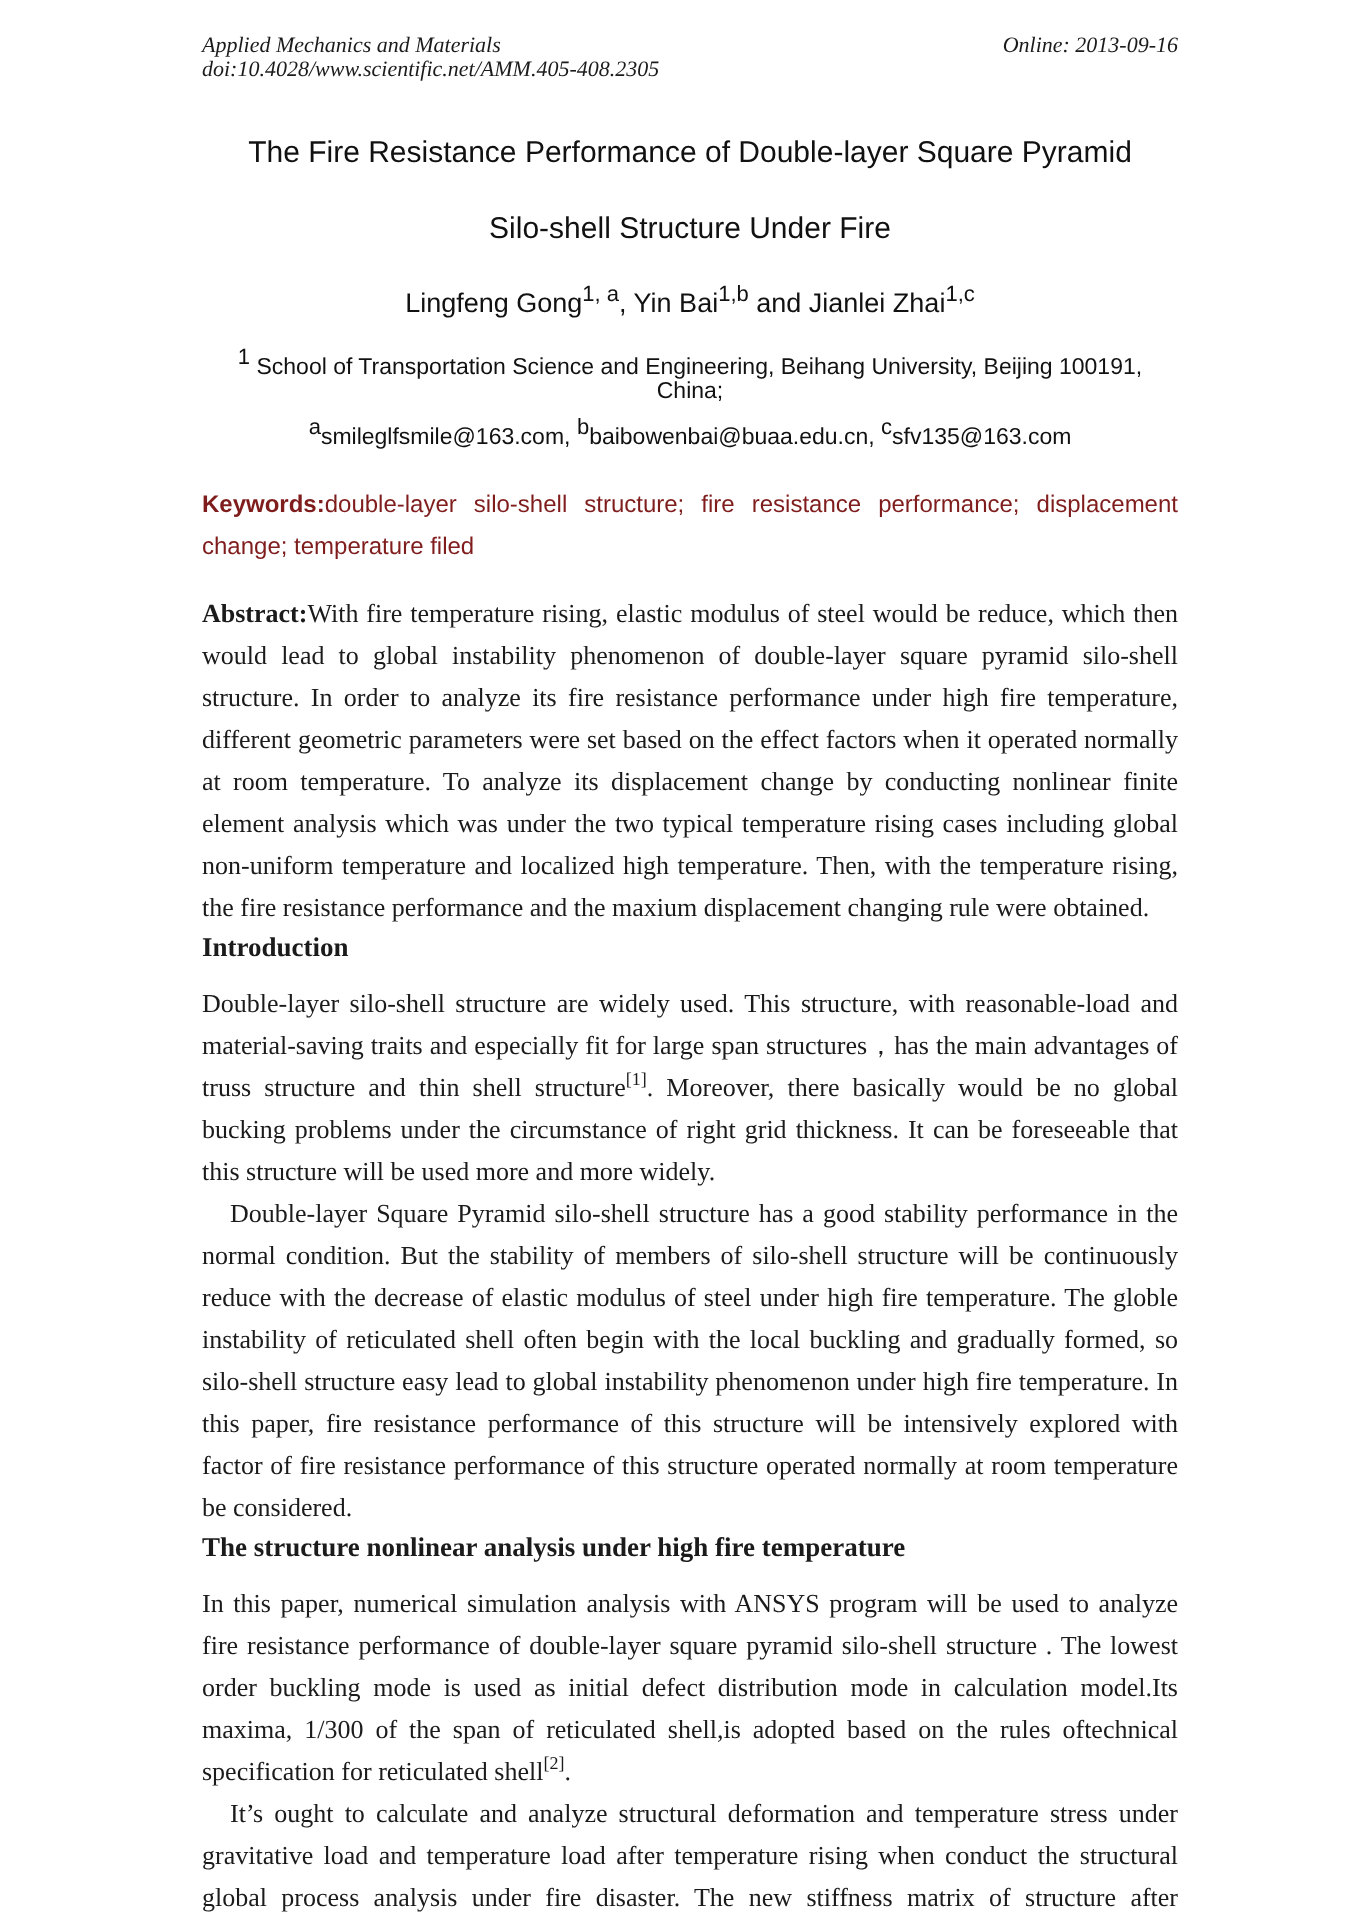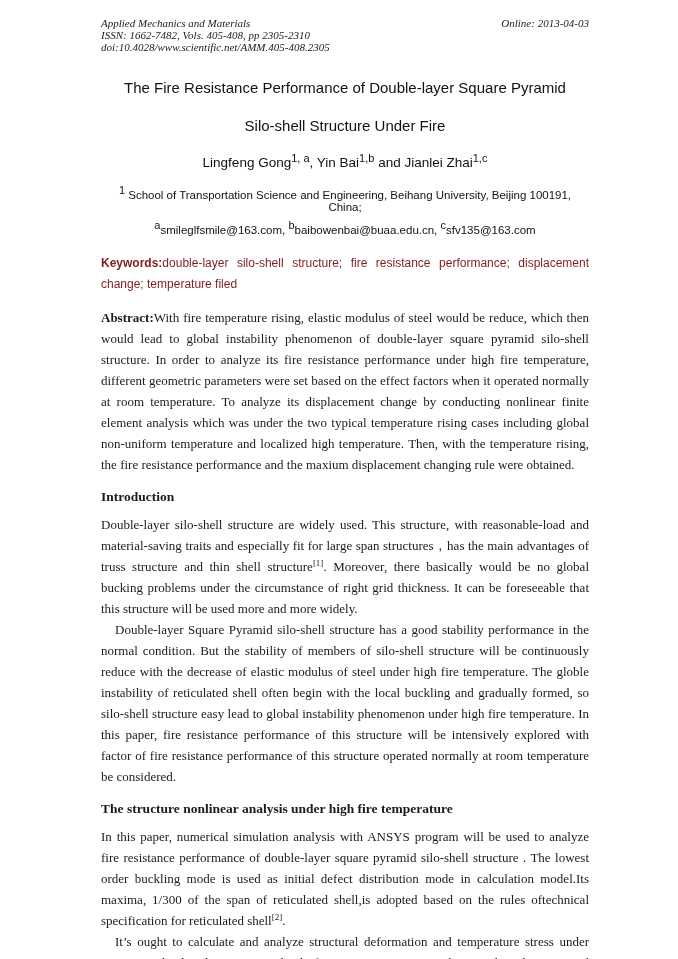--- a/index.html
+++ b/index.html
@@ -71,39 +71,38 @@
   .body-para {
     margin: 0;
     font-size: 13px;
     line-height: 21px;
     text-align: justify;
   }
   .abstract { margin-top: 12px; }
   .abstract b { font-weight: bold; }
   .indent { text-indent: 14px; }
   .section-heading {
-    margin: 14px 0 9px 0;
+    margin: 2px 0 9px 0;
     font-size: 13.5px;
     font-weight: bold;
     line-height: 16px;
   }
   sup.ref { font-size: 9px; line-height: 0; }
 </style>
 </head>
 <body>
 
 <div class="page">
 
   <header class="page-header">
     <div class="header-left">
       <div>Applied Mechanics and Materials</div>
-      <div>ISSN: 1662-7482, Vols. 405-408, pp 2305-2310</div>
       <div>doi:10.4028/www.scientific.net/AMM.405-408.2305</div>
     </div>
-    <div class="header-right">Online: 2013-04-03</div>
+    <div class="header-right">Online: 2013-09-16</div>
   </header>
 
   <h1 class="title">
     <span class="title-line">The Fire Resistance Performance of Double-layer Square Pyramid</span>
     <span class="title-line">Silo-shell Structure Under Fire</span>
   </h1>
 
   <div class="authors"><span><span>Lingfeng Gong</span><sup>1, a</sup></span><span>, </span><span><span>Yin Bai</span><sup>1,b</sup></span><span> and </span><span><span>Jianlei Zhai</span><sup>1,c</sup></span></div>
 
   <div class="affiliation"><sup>1</sup><span> School of Transportation Science and Engineering, Beihang University, Beijing 100191, China;</span></div>

